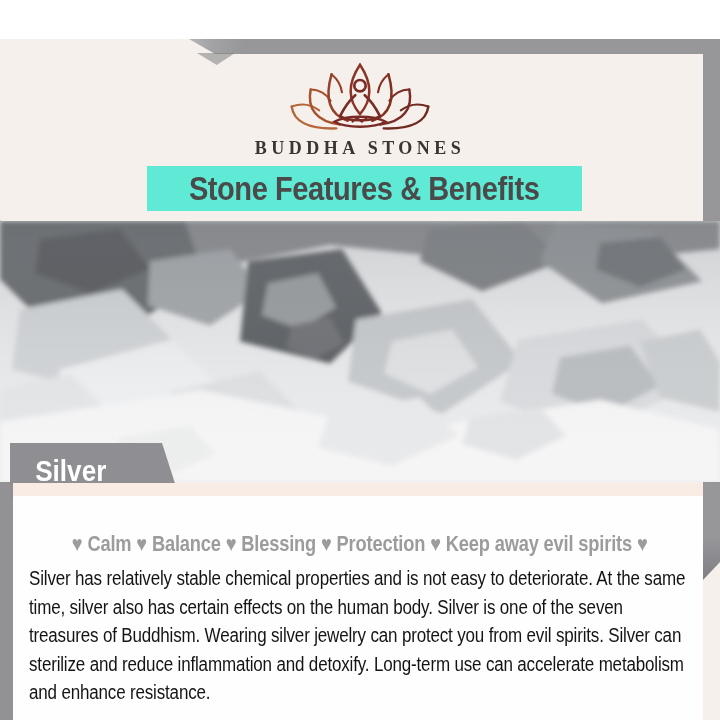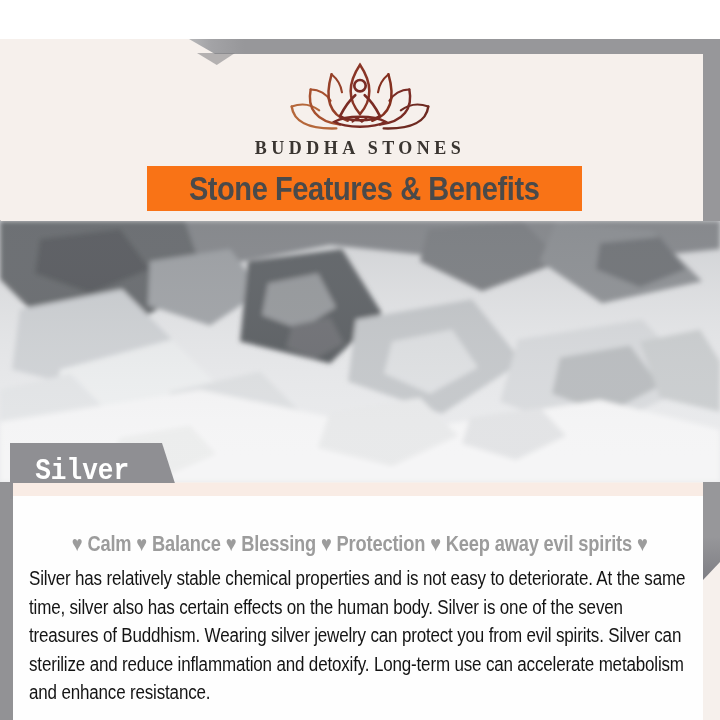--- a/index.html
+++ b/index.html
@@ -39,34 +39,34 @@
   
   .logo-wrap{position:absolute;left:0;top:22px;width:720px;display:flex;justify-content:center;}
   .brand-name{
     position:absolute;left:0;top:99px;width:720px;text-align:center;
     font-family:"Liberation Serif", serif;font-size:18px;letter-spacing:4.5px;
     color:#3a3531;font-weight:600;
   }
   
   .title-banner{
     position:absolute;left:147px;top:127px;width:435px;height:45px;
-    background:#f97316;display:flex;align-items:center;justify-content:center;
+    background:#5eead4;display:flex;align-items:center;justify-content:center;
   }
   .title-banner span{
     font-size:33px;font-weight:bold;color:#4a4a4a;white-space:nowrap;
     transform:scaleX(.88);letter-spacing:-.5px;
   }
   
   .photo{position:absolute;left:0;top:182px;width:720px;height:261px;overflow:hidden;}
   .photo svg{display:block;width:720px;height:261px;}
   .photo-label{
     position:absolute;left:10px;top:404px;width:170px;height:56px;
     background:#8f8f93;
     clip-path:polygon(0 0,152px 0,100% 100%,0 100%);
-    display:flex;align-items:center;font-family:Liberation Mono, monospace;
+    display:flex;align-items:center;
   }
   .photo-label span{
     color:#ffffff;font-size:29px;font-weight:bold;white-space:nowrap;
     padding-left:28px;transform:scaleX(.9);transform-origin:left center;
   }
   
   .card-band{position:absolute;left:13px;top:444px;width:690px;height:13px;background:#f9ece5;}
   .card{position:absolute;left:13px;top:457px;width:690px;height:245px;background:#fefefe;}
   .hearts-line{
     position:absolute;left:7px;top:493px;width:706px;

